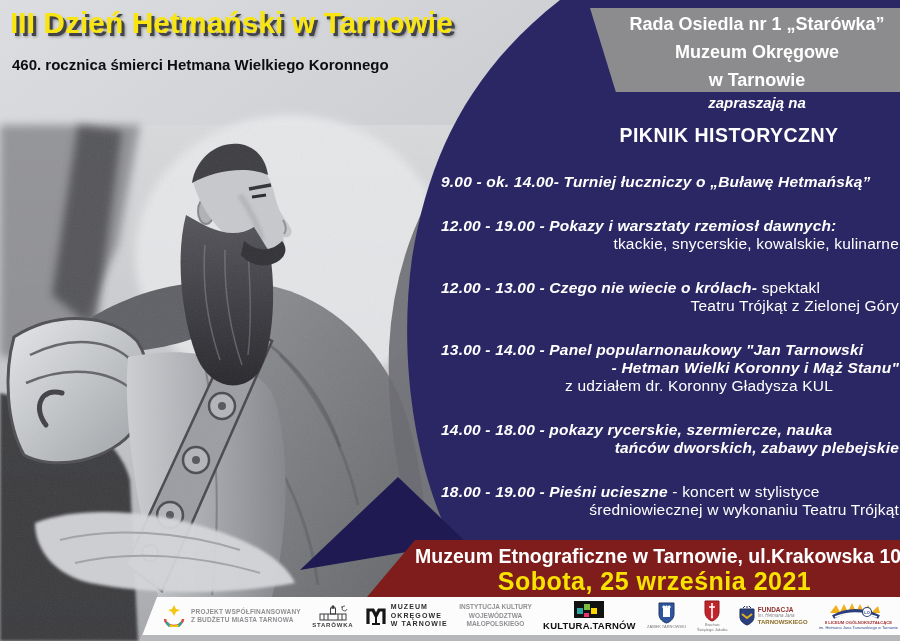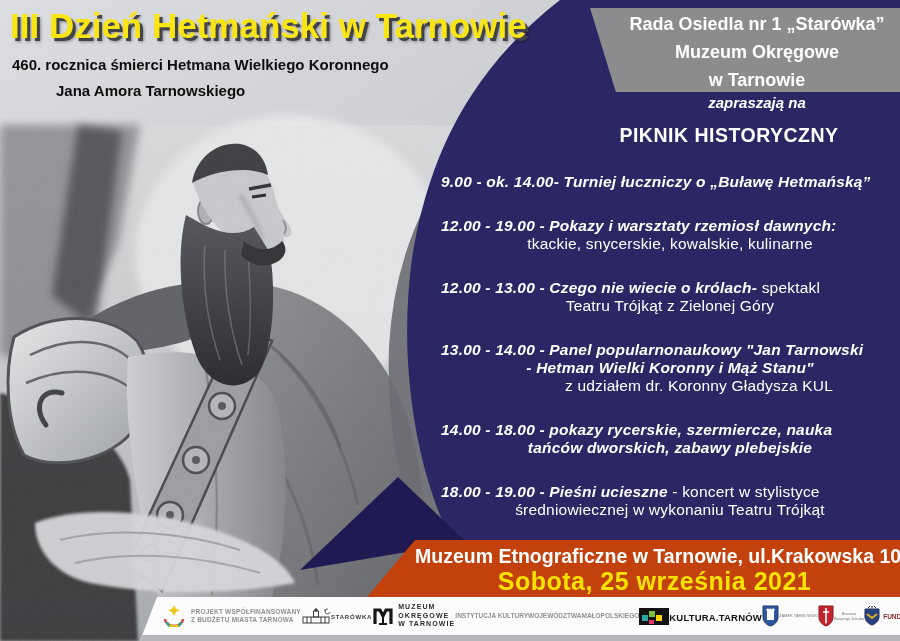--- a/index.html
+++ b/index.html
@@ -1,57 +1,57 @@
 <!DOCTYPE html>
 <html><head>
 <meta charset="utf-8">
 <style>
   html,body{margin:0;padding:0;background:#444;}
   .poster{position:relative;width:900px;height:641px;overflow:hidden;
           font-family:"Liberation Sans","DejaVu Sans",sans-serif;background:#c7c9cd;}
   .abs{position:absolute;}
 
   
-  .title{left:10px;top:6px;font-size:35px;font-weight:700;color:#f8e511;letter-spacing:0;
+  .title{left:10px;top:6px;font-size:30px;font-weight:700;color:#f8e511;letter-spacing:0;
          text-shadow:3px 3px 0 #43434a,4px 4px 3px rgba(0,0,0,.35);white-space:nowrap;}
   .subtitles{left:12px;top:52px;font-size:15px;font-weight:700;color:#0e0e10;line-height:26px;white-space:nowrap;}
   .sub2{padding-left:44px;}
 
   
   .orgbox{left:560px;top:8px;width:340px;height:84px;background:#8c8c8e;
           clip-path:polygon(30px 0,340px 0,340px 104px,62px 104px);
           color:#fff;text-align:center;padding:2px 4px 0 58px;box-sizing:border-box;}
   .orgbox .oline{font-size:18px;font-weight:700;line-height:28px;white-space:nowrap;}
   .orgbox .invite{font-size:15px;font-weight:700;font-style:italic;line-height:18px;}
 
   
   .schedule{left:441px;top:124px;width:458px;color:#ffffff;}
   .pheading{font-size:19.5px;font-weight:700;letter-spacing:.5px;text-align:center;
             padding-left:118px;margin-bottom:26px;white-space:nowrap;}
   .event{margin-bottom:26px;}
   .eline{font-size:15.5px;line-height:18px;letter-spacing:.2px;font-weight:400;white-space:nowrap;}
   .eline .b{font-weight:700;font-style:italic;}
-  .cont{text-align:center;}
+  .cont{text-align:right;}
   .cont.aleft{text-align:left;padding-left:124px;}
 
   
-  .venuebar{left:367px;top:540px;width:533px;height:57px;background:#c2410c;
+  .venuebar{left:367px;top:540px;width:533px;height:57px;background:#7f1d1d;
             clip-path:polygon(48px 0,533px 0,533px 57px,0 57px);
             text-align:center;padding:4px 6px 0 48px;box-sizing:border-box;}
   .venue-address{font-size:19.5px;font-weight:700;color:#fff;line-height:24px;white-space:nowrap;}
   .venue-date{font-size:25px;font-weight:700;color:#f8e300;line-height:27px;letter-spacing:.5px;white-space:nowrap;}
 
   
   .footer{left:140px;top:597px;width:760px;height:44px;background:#fcfcfd;
           clip-path:polygon(17px 0,760px 0,760px 44px,0 44px);}
   .footstrip{position:absolute;left:0;right:0;bottom:0;height:6px;background:#b5b7bb;}
   .logos{position:absolute;left:22px;top:1px;width:736px;height:36px;display:flex;
          align-items:center;justify-content:space-between;}
   .logo{display:flex;align-items:center;flex:none;}
-  .col{display:flex;flex-direction:row;align-items:center;}
+  .col{display:flex;flex-direction:column;align-items:center;}
   .funding-text{font-size:6.5px;line-height:8px;font-weight:700;color:#8f8f92;letter-spacing:.2px;margin-left:5px;}
   .starowka-cap{font-size:6px;font-weight:700;color:#3a3a3e;letter-spacing:.8px;margin-top:1px;}
   .mt-text{font-size:7px;line-height:8.5px;font-weight:700;color:#2c2c2e;letter-spacing:1.1px;margin-left:4px;}
   .inst-text{font-size:6.5px;line-height:8.5px;font-weight:700;color:#909094;}
   .ktbox{position:relative;width:30px;height:17px;background:#121212;}
   .ktbox i{position:absolute;display:block;}
   .kt-teal{left:3px;top:7px;width:6px;height:6px;background:#2ba8a2;}
   .kt-green{left:10px;top:3px;width:6px;height:6px;background:#7cbf3f;}
   .kt-yellow{left:17px;top:7px;width:6px;height:6px;background:#ffd500;}
   .kt-magenta{left:10px;top:12px;width:5px;height:4px;background:#e8336f;}
@@ -163,21 +163,20 @@
     </g>
 
     <path d="M497,118 C433,205 408,268 404,348 C401,437 420,516 450,588" fill="none" stroke="#6d6d73" stroke-width="30" opacity=".9"></path>
     <path d="M560,0 C468,72 428,158 412,258 C398,360 415,470 453,544 L900,544 L900,0 Z" fill="#2b2764"></path>
     <path d="M300,570 L398,477 L466,542 Z" fill="#1f1b52"></path>
   </svg>
 
   <div class="abs title">III Dzień Hetmański w Tarnowie</div>
   <div class="abs subtitles">
     <div class="sub1">460. rocznica śmierci Hetmana Wielkiego Koronnego</div>
-    <div class="sub2">Jana Amora Tarnowskiego</div>
   </div>
 
   <div class="abs orgbox">
     <div class="oline">Rada Osiedla nr 1 „Starówka”</div>
     <div class="oline">Muzeum Okręgowe</div>
     <div class="oline">w Tarnowie</div>
     <div class="invite">zapraszają na</div>
   </div>
 
   <div class="abs schedule">

